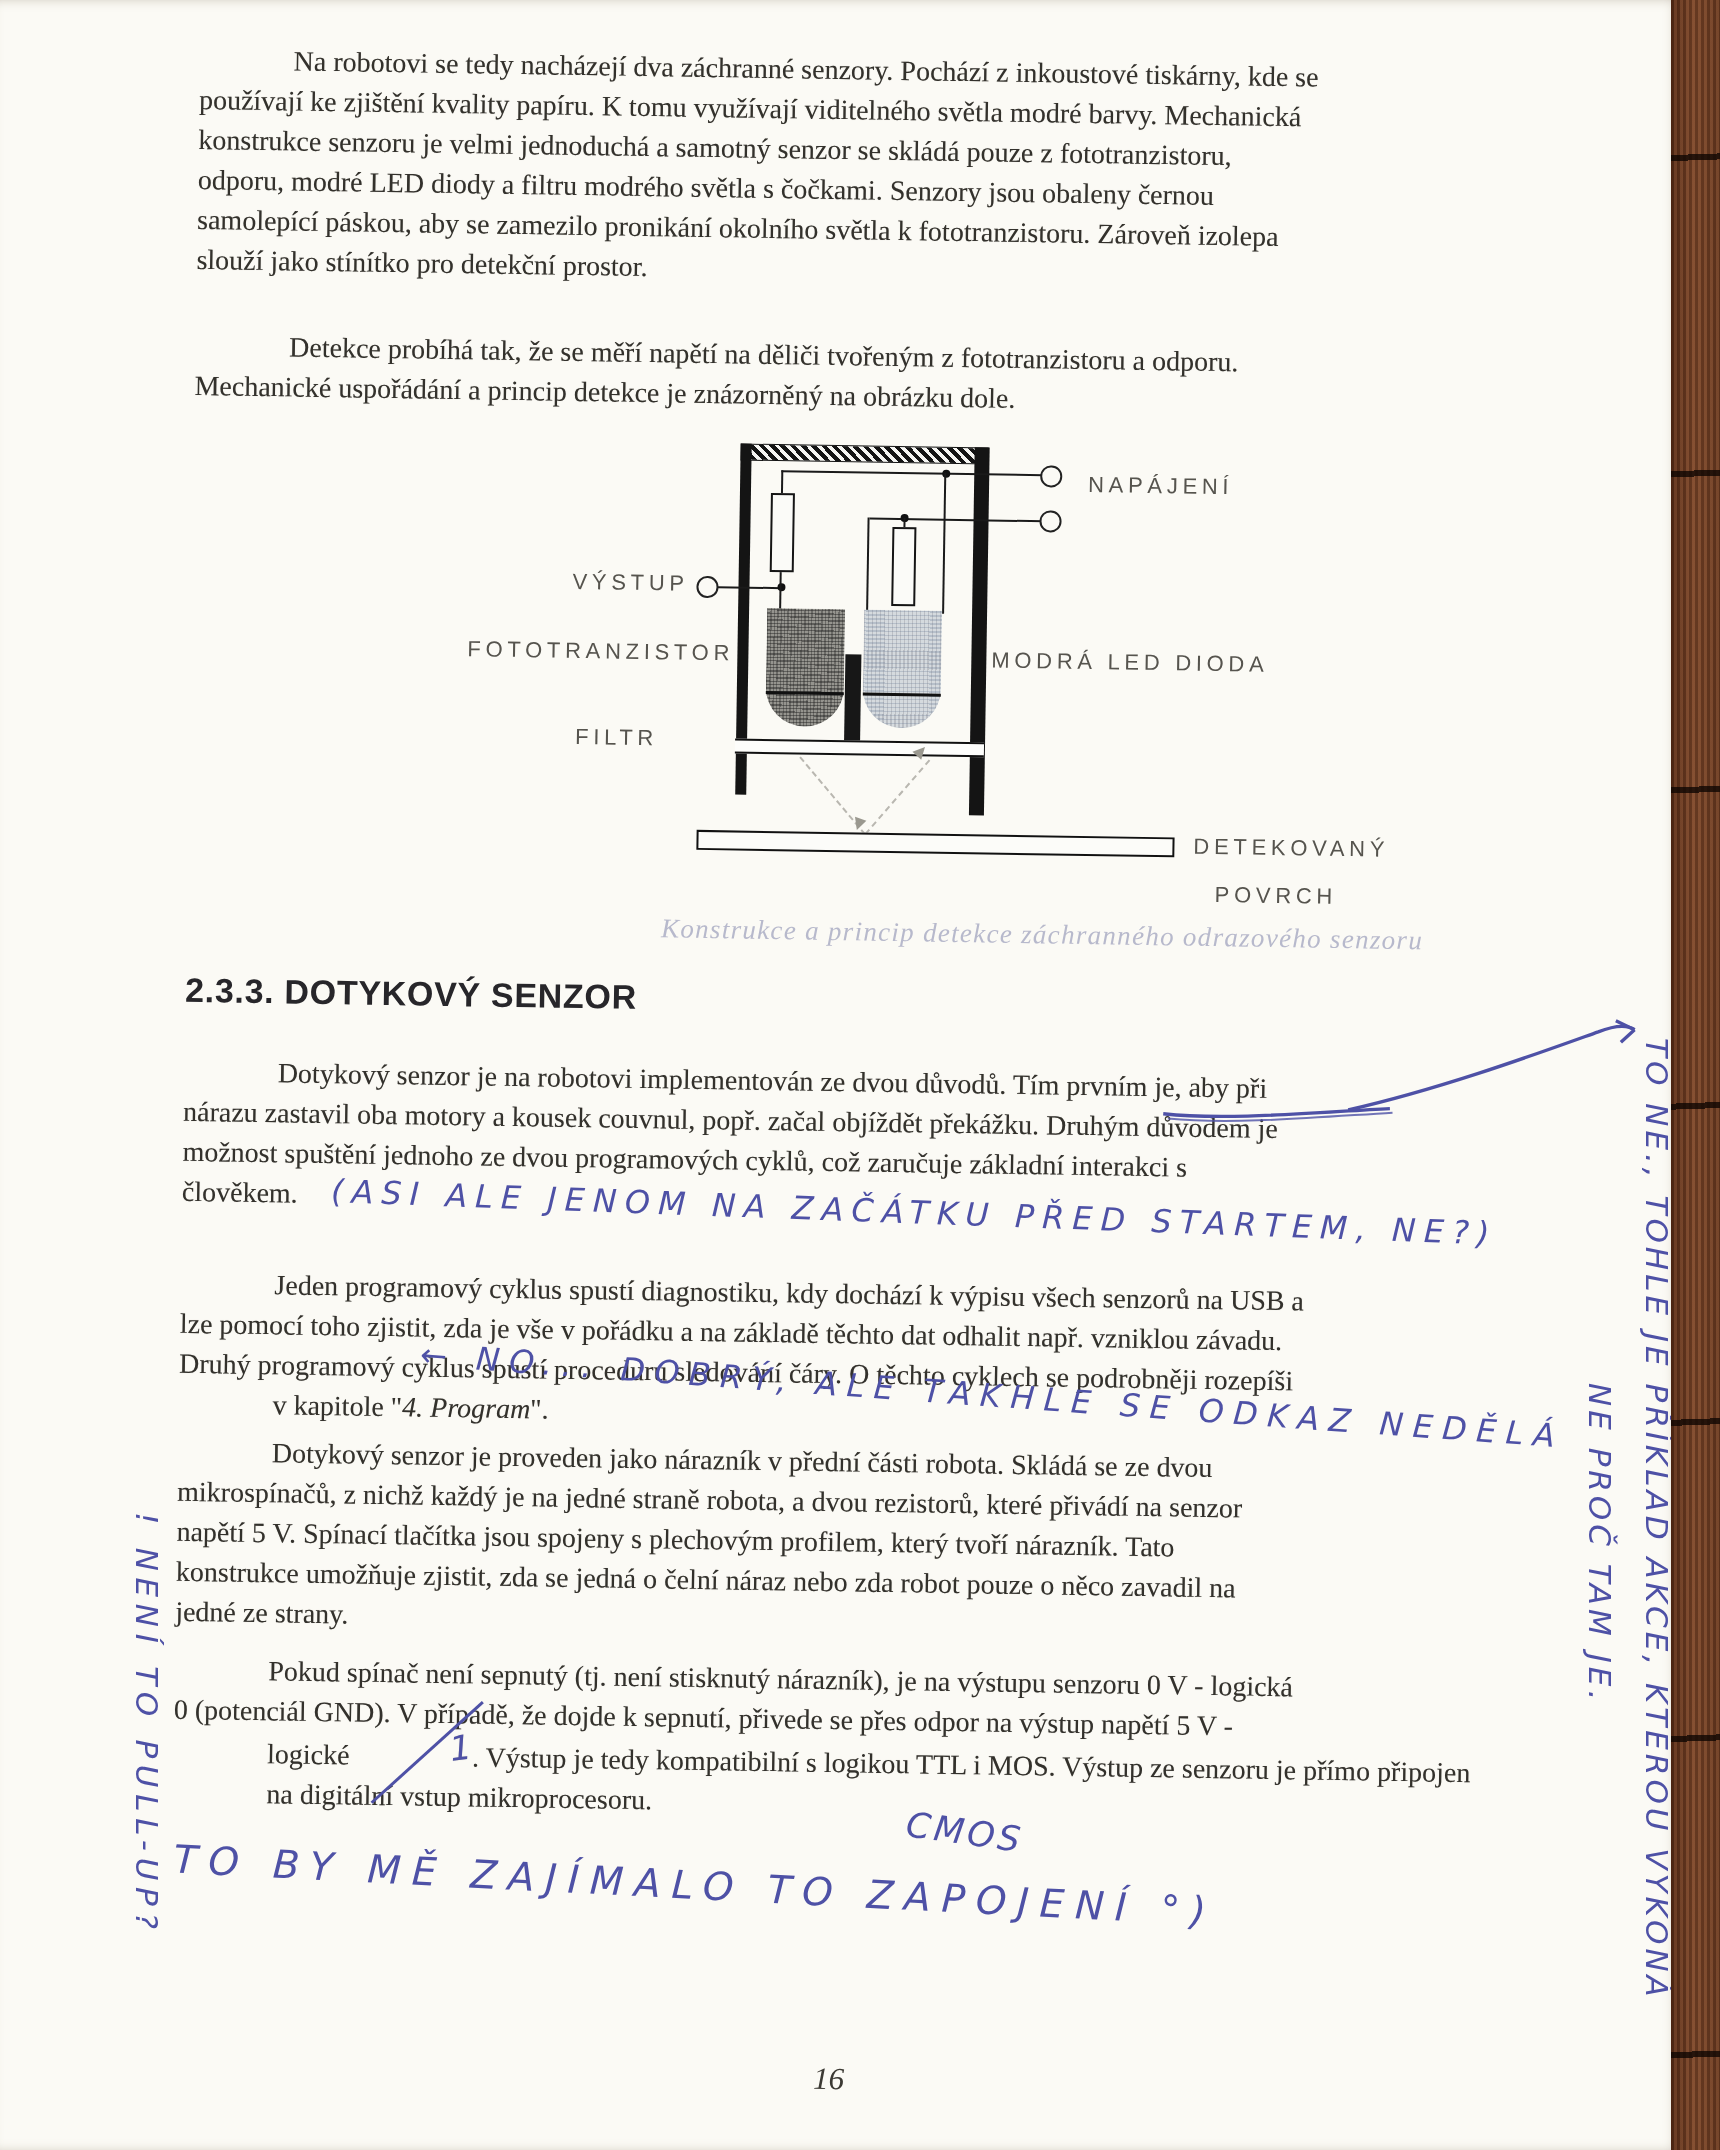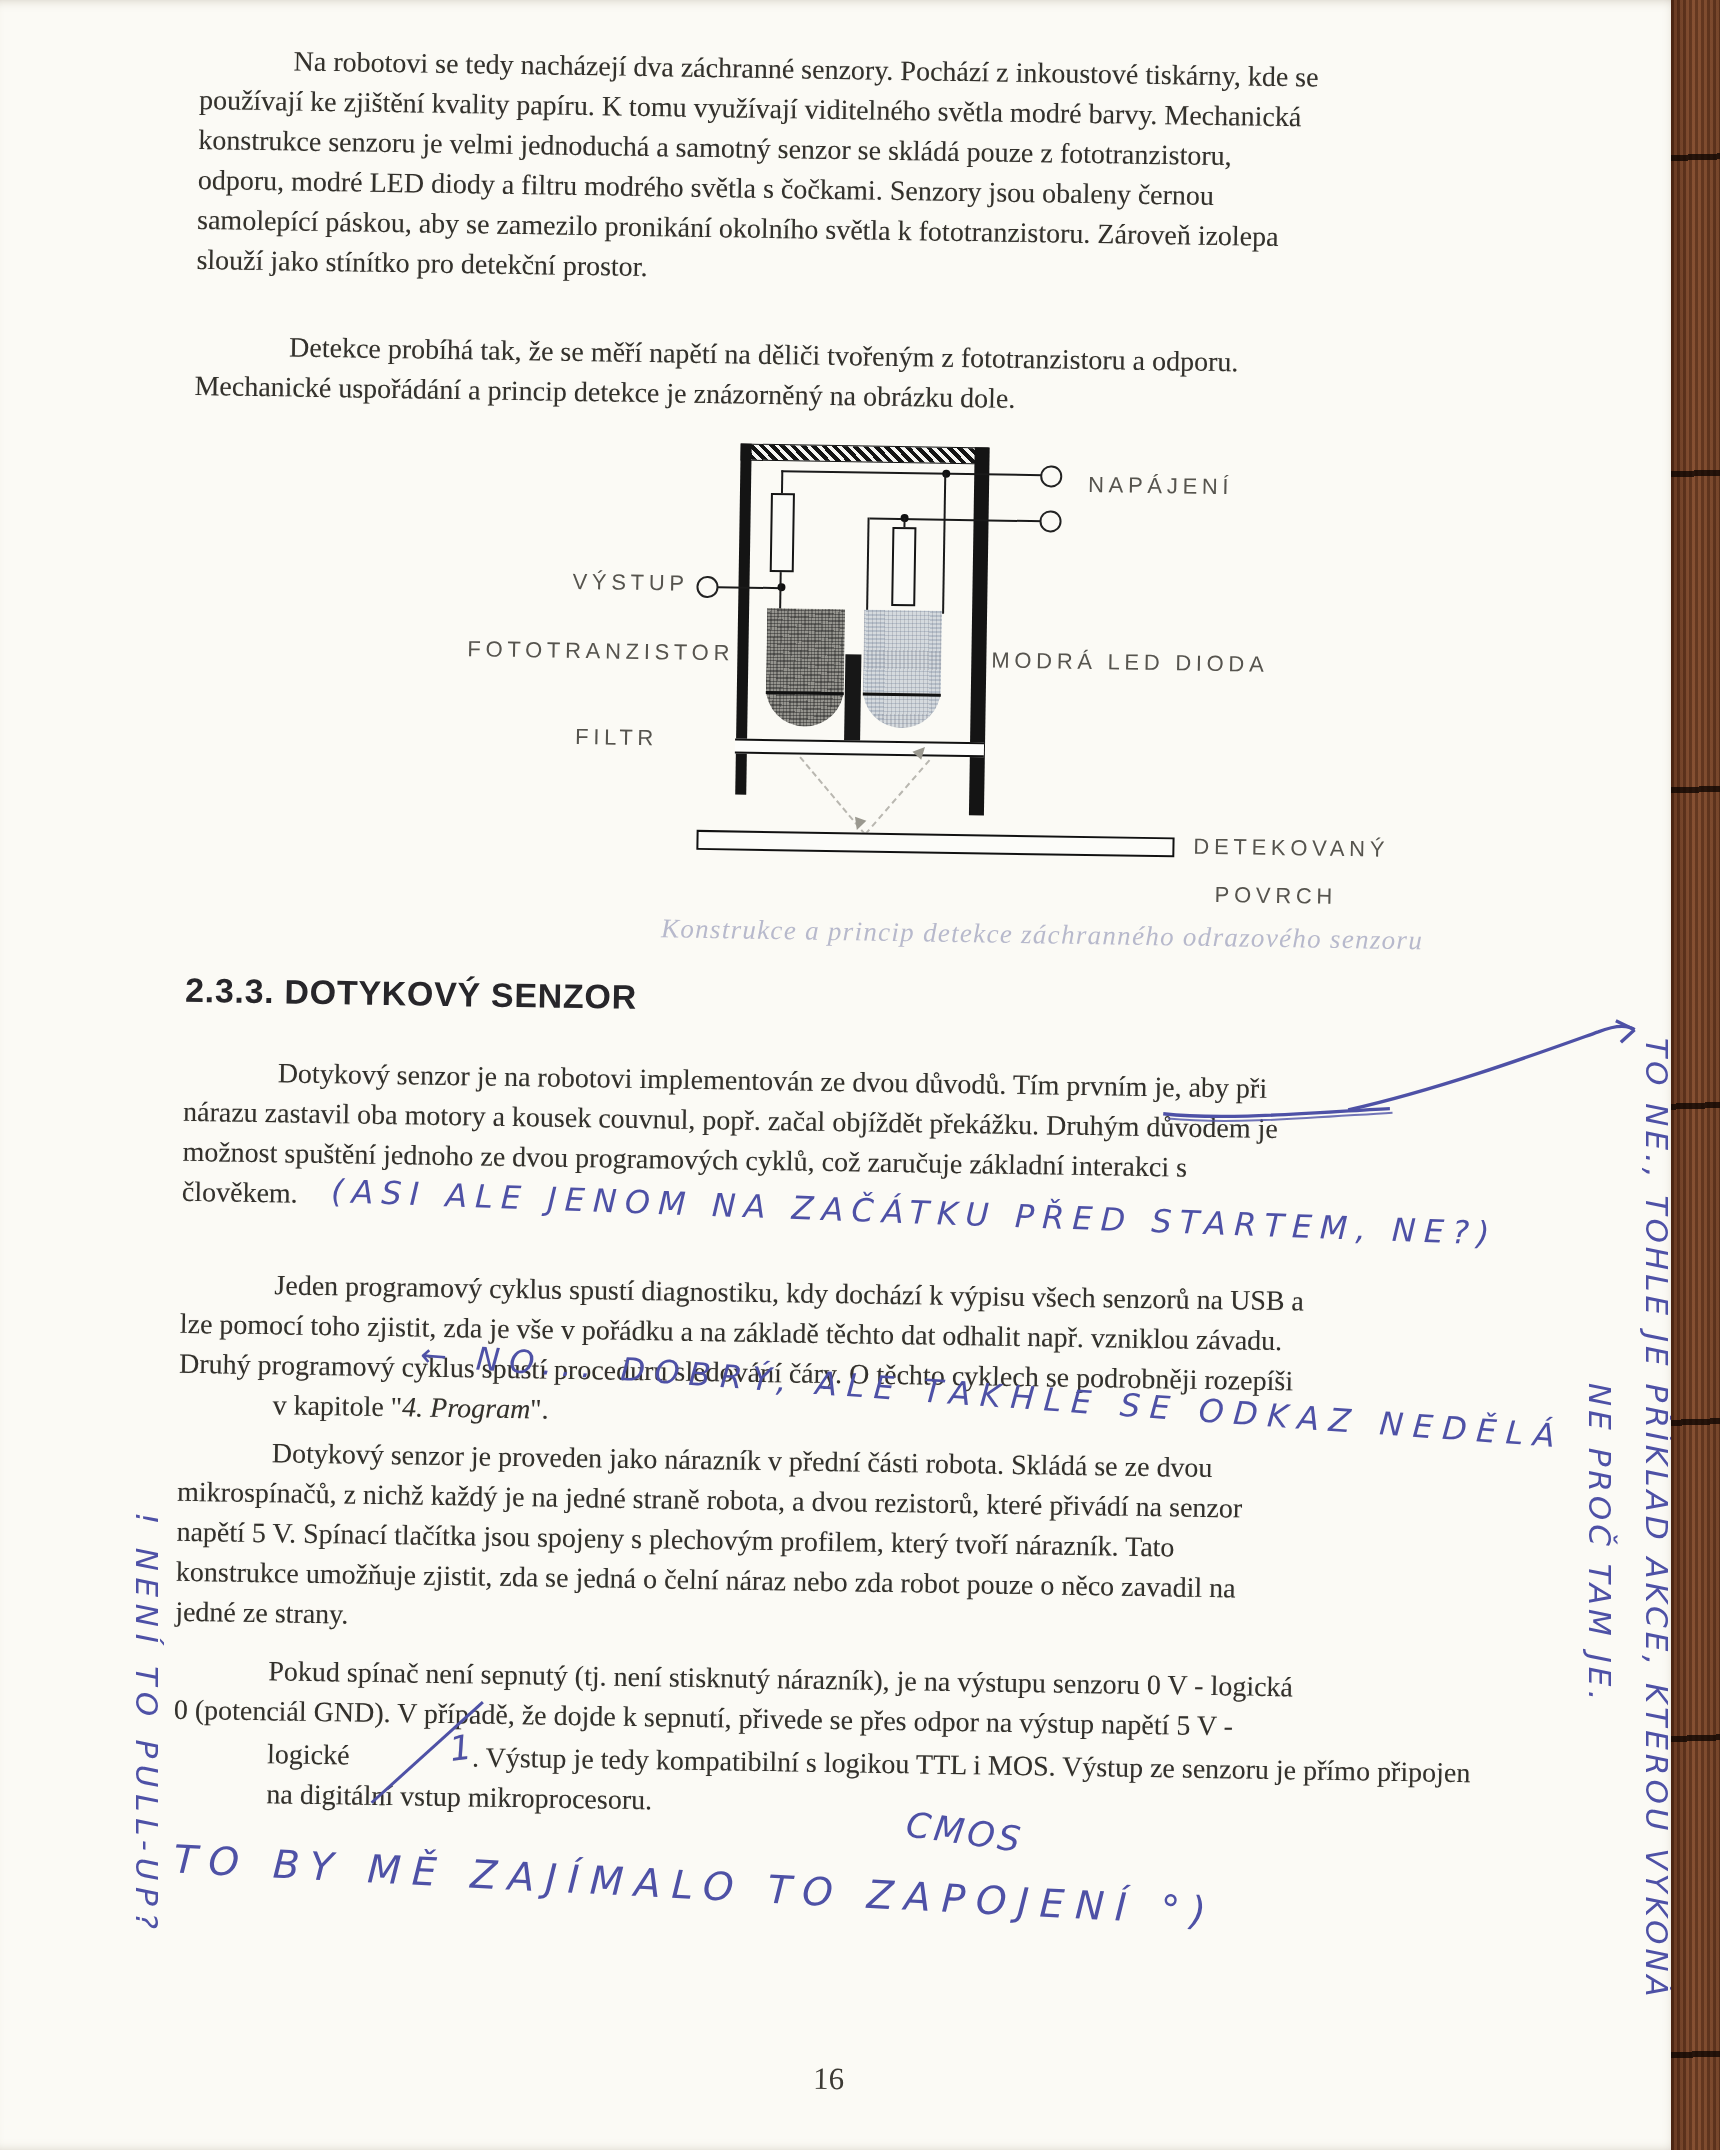--- a/index.html
+++ b/index.html
@@ -33,21 +33,21 @@
   .heading{
     position:absolute;left:200px;top:971px;
     font-family:"Liberation Sans", sans-serif;font-weight:700;
     font-size:34px;color:#27262a;letter-spacing:0.7px;
   }
   .caption{
     position:absolute;left:675px;top:906px;width:941px;
     font-style:italic;font-size:27px;letter-spacing:1.3px;
     color:rgba(128,132,170,.55);white-space:nowrap;
   }
-  .pagenum{position:absolute;left:845px;top:2051px;font-size:31px;color:#3c3a34;}
+  .pagenum{position:absolute;left:845px;top:2051px;font-size:31px;color:#3c3a34;font-style:italic;}
 
   
   .figure{position:absolute;left:376px;top:430px;width:1183px;height:484px;}
   .wall{position:absolute;background:#141414;}
   .hatch{position:absolute;background:repeating-linear-gradient(45deg,#141414 0 4px,#f5f5f2 4px 7.4px);border:1.3px solid #141414;}
   .wire{position:absolute;background:#1a1a1a;}
   .res{position:absolute;width:20px;height:75px;border:2.7px solid #151515;background:#fbfbf8;}
   .term{position:absolute;width:17.5px;height:17.5px;border:2.7px solid #222;border-radius:50%;background:#fbfaf5;}
   .dot{position:absolute;width:8px;height:8px;background:#111;border-radius:50%;}
   .bullet{position:absolute;width:78px;height:118px;border-radius:0 0 39px 39px;}

